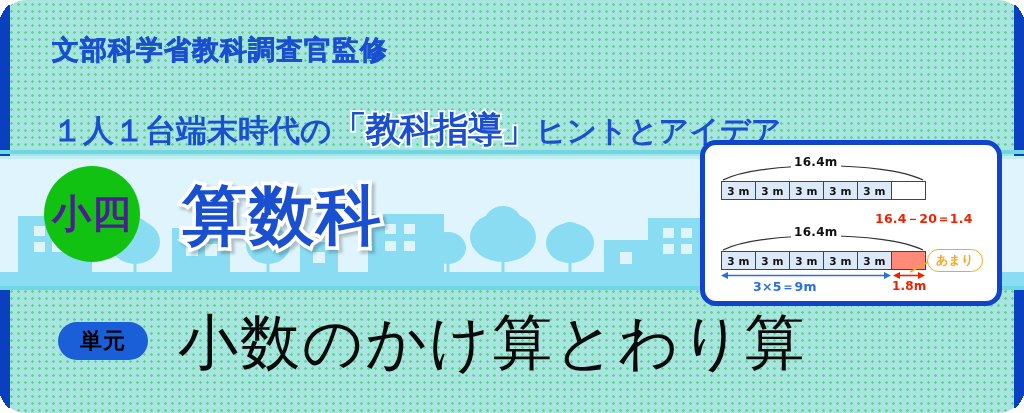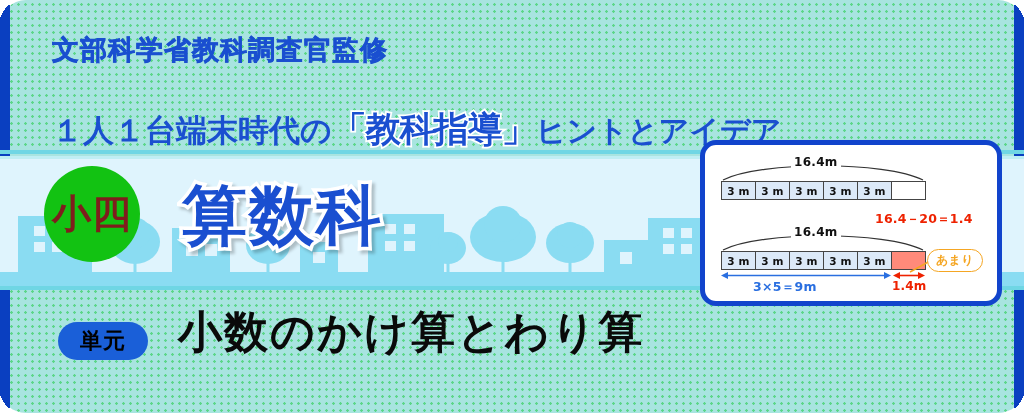--- a/index.html
+++ b/index.html
@@ -52,34 +52,34 @@
   .hdr2 .plain{font-size:31px;}
   .hdr2 .boxed{font-size:35px;color:#1a4fd0;
         -webkit-text-stroke:3.4px #ffffff;paint-order:stroke fill;
         position:relative;letter-spacing:-1px;}
   .hdr2 .tail{font-size:30px;}
 
   
   #grade{position:absolute;left:44px;top:166px;width:96px;height:96px;z-index:5;
          border-radius:50%;background:#12c212;
          display:flex;align-items:center;justify-content:center;}
-  #grade span{color:#7f1d1d;font-size:39px;font-weight:bold;letter-spacing:1px;}
+  #grade span{color:#4c1d95;font-size:39px;font-weight:bold;letter-spacing:1px;}
 
   #subject{position:absolute;left:182px;top:172px;z-index:5;
         font-size:65px;font-weight:bold;color:#1a4fd0;letter-spacing:2px;
         -webkit-text-stroke:7px #ffffff;paint-order:stroke fill;
         filter:drop-shadow(3px 3px 1.5px rgba(0,0,0,.22));}
 
   
   #unitbadge{position:absolute;left:58px;top:322px;z-index:5;
         width:90px;height:38px;border-radius:19px;background:#1a5fd8;
         display:flex;align-items:center;justify-content:center;}
   #unitbadge span{color:#000000;font-size:22px;font-weight:bold;letter-spacing:1px;}
   #unittitle{position:absolute;left:178px;top:303px;z-index:5;
-        font-size:44px;font-weight:bold;color:#0a0a0a;letter-spacing:2px;}
+        font-size:60px;font-weight:normal;color:#0a0a0a;letter-spacing:2px;}
 
   
   #panel{position:absolute;left:700px;top:140px;width:292px;height:156px;z-index:6;
         background:#ffffff;border:5px solid #1144cc;border-radius:16px;}
   #panel .inner{position:relative;width:100%;height:100%;}
 
   .brace{position:absolute;font-size:0;}
   .brace svg{display:block;}
   .lenlabel{position:absolute;font-size:12px;color:#111;font-weight:bold;
             letter-spacing:.3px;background:#fff;padding:0 3px;}
@@ -278,21 +278,21 @@
       </div>
       <div class="bluelbl" style="left:48px;top:134px;">3×5＝9m</div>
 
       <div class="arrow" style="left:188px;top:126px;width:32px;">
         <svg width="32" height="9" viewBox="0 0 32 9">
           <line x1="5" y1="4.5" x2="27" y2="4.5" stroke="#ee2200" stroke-width="1.6"></line>
           <path d="M0 4.5 L7 1 L7 8 Z" fill="#ee2200"></path>
           <path d="M32 4.5 L25 1 L25 8 Z" fill="#ee2200"></path>
         </svg>
       </div>
-      <div class="redlbl" style="left:187px;top:134px;">1.4m</div>
+      <div class="redlbl" style="left:187px;top:134px;">1.8m</div>
 
     </div>
   </div>
 
   <div class="cmask" style="left:-1px;top:-1px;border-bottom-right-radius:0;
               -webkit-mask:radial-gradient(circle 27px at 27px 27px, transparent 0 27px, #000 27px);
               mask:radial-gradient(circle 27px at 27px 27px, transparent 0 27px, #000 27px);"></div>
   <div class="cmask" style="right:-1px;top:-1px;
               -webkit-mask:radial-gradient(circle 27px at 3px 27px, transparent 0 27px, #000 27px);
               mask:radial-gradient(circle 27px at 3px 27px, transparent 0 27px, #000 27px);"></div>

